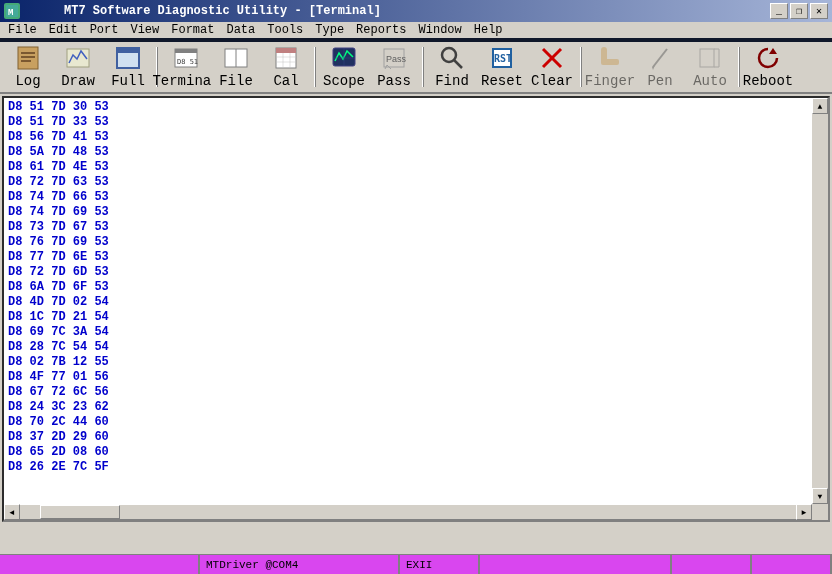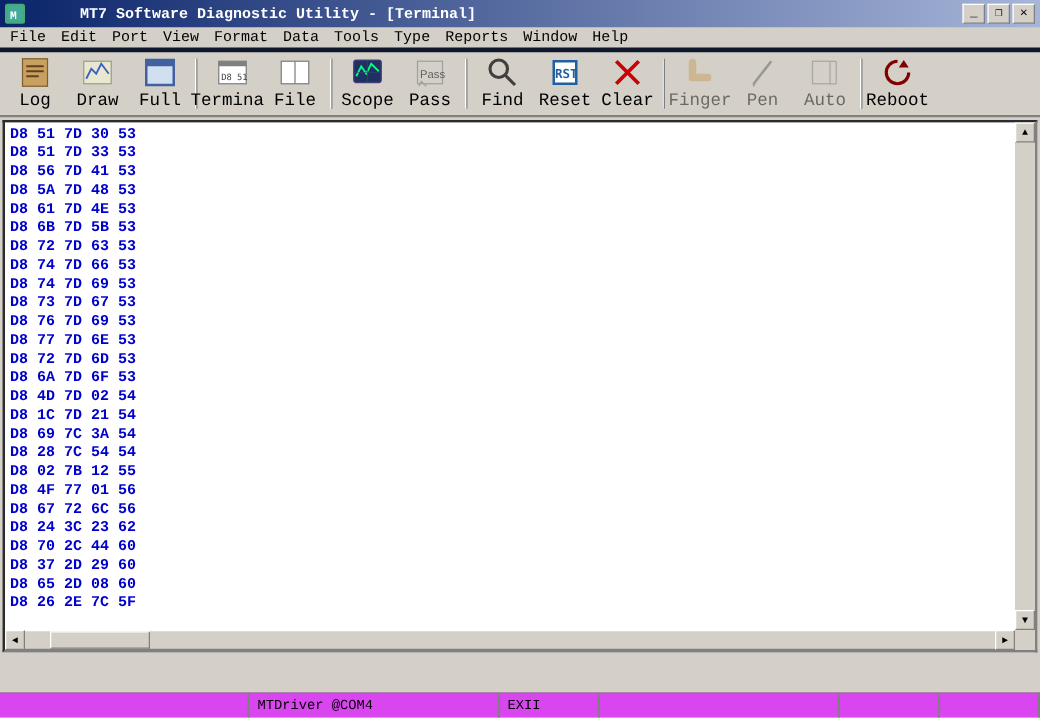--- a/index.html
+++ b/index.html
@@ -280,20 +280,33 @@
   <div class="tool-btn">
     <div class="tool-icon">
       <svg width="26" height="26" viewBox="0 0 26 26">
         <rect x="2" y="4" width="22" height="18" fill="white" stroke="#808080" stroke-width="1"></rect>
         <line x1="13" y1="4" x2="13" y2="22" stroke="#808080" stroke-width="1"></line>
       </svg>
     </div>
     <span class="tool-label">File</span>
   </div>
 
+  <div class="tool-btn">
+    <div class="tool-icon">
+      <svg width="26" height="26" viewBox="0 0 26 26">
+        <rect x="3" y="3" width="20" height="20" fill="white" stroke="#808080" stroke-width="1"></rect>
+        <rect x="3" y="3" width="20" height="5" fill="#c08080"></rect>
+        <line x1="3" y1="12" x2="23" y2="12" stroke="#c0c0c0" stroke-width="0.5"></line>
+        <line x1="3" y1="17" x2="23" y2="17" stroke="#c0c0c0" stroke-width="0.5"></line>
+        <line x1="10" y1="8" x2="10" y2="23" stroke="#c0c0c0" stroke-width="0.5"></line>
+        <line x1="17" y1="8" x2="17" y2="23" stroke="#c0c0c0" stroke-width="0.5"></line>
+      </svg>
+    </div>
+    <span class="tool-label">Cal</span>
+  </div>
 
   <div class="toolbar-sep"></div>
 
   <div class="tool-btn">
     <div class="tool-icon">
       <svg width="26" height="26" viewBox="0 0 26 26">
         <rect x="2" y="3" width="22" height="18" fill="#203060" stroke="#404080" stroke-width="1" rx="2"></rect>
         <polyline points="4,16 8,8 12,14 16,6 22,12" fill="none" stroke="#00ff80" stroke-width="1.5"></polyline>
         <line x1="2" y1="13" x2="24" y2="13" stroke="#304080" stroke-width="0.5"></line>
         <line x1="13" y1="3" x2="13" y2="21" stroke="#304080" stroke-width="0.5"></line>
@@ -394,21 +407,20 @@
 
 <div class="main-area">
   <div class="terminal-wrapper">
 
     <div class="terminal-inner" id="terminal-content" style="background: white; color: rgb(0, 0, 204); font-family: &quot;Courier New&quot;, monospace; font-size: 12px; padding: 2px 4px; height: calc(100% + 0px); overflow: hidden; line-height: 15px; width: calc(100% + 0px);">
     <div style="white-space: pre; font-family: &quot;Courier New&quot;, monospace; font-size: 12px; color: rgb(0, 0, 204); line-height: 15px;">D8 51 7D 30 53</div>
         <div style="white-space: pre; font-family: &quot;Courier New&quot;, monospace; font-size: 12px; color: rgb(0, 0, 204); line-height: 15px;">D8 51 7D 33 53</div>
         <div style="white-space: pre; font-family: &quot;Courier New&quot;, monospace; font-size: 12px; color: rgb(0, 0, 204); line-height: 15px;">D8 56 7D 41 53</div>
         <div style="white-space: pre; font-family: &quot;Courier New&quot;, monospace; font-size: 12px; color: rgb(0, 0, 204); line-height: 15px;">D8 5A 7D 48 53</div>
         <div style="white-space: pre; font-family: &quot;Courier New&quot;, monospace; font-size: 12px; color: rgb(0, 0, 204); line-height: 15px;">D8 61 7D 4E 53</div>
-        <div style="white-space: pre; font-family: &quot;Courier New&quot;, monospace; font-size: 12px; color: rgb(0, 0, 204); line-height: 15px;">D8 6B 7D 5B 53</div>
         <div style="white-space: pre; font-family: &quot;Courier New&quot;, monospace; font-size: 12px; color: rgb(0, 0, 204); line-height: 15px;">D8 72 7D 63 53</div>
         <div style="white-space: pre; font-family: &quot;Courier New&quot;, monospace; font-size: 12px; color: rgb(0, 0, 204); line-height: 15px;">D8 74 7D 66 53</div>
         <div style="white-space: pre; font-family: &quot;Courier New&quot;, monospace; font-size: 12px; color: rgb(0, 0, 204); line-height: 15px;">D8 74 7D 69 53</div>
         <div style="white-space: pre; font-family: &quot;Courier New&quot;, monospace; font-size: 12px; color: rgb(0, 0, 204); line-height: 15px;">D8 73 7D 67 53</div>
         <div style="white-space: pre; font-family: &quot;Courier New&quot;, monospace; font-size: 12px; color: rgb(0, 0, 204); line-height: 15px;">D8 76 7D 69 53</div>
         <div style="white-space: pre; font-family: &quot;Courier New&quot;, monospace; font-size: 12px; color: rgb(0, 0, 204); line-height: 15px;">D8 77 7D 6E 53</div>
         <div style="white-space: pre; font-family: &quot;Courier New&quot;, monospace; font-size: 12px; color: rgb(0, 0, 204); line-height: 15px;">D8 72 7D 6D 53</div>
         <div style="white-space: pre; font-family: &quot;Courier New&quot;, monospace; font-size: 12px; color: rgb(0, 0, 204); line-height: 15px;">D8 6A 7D 6F 53</div>
         <div style="white-space: pre; font-family: &quot;Courier New&quot;, monospace; font-size: 12px; color: rgb(0, 0, 204); line-height: 15px;">D8 4D 7D 02 54</div>
         <div style="white-space: pre; font-family: &quot;Courier New&quot;, monospace; font-size: 12px; color: rgb(0, 0, 204); line-height: 15px;">D8 1C 7D 21 54</div>

